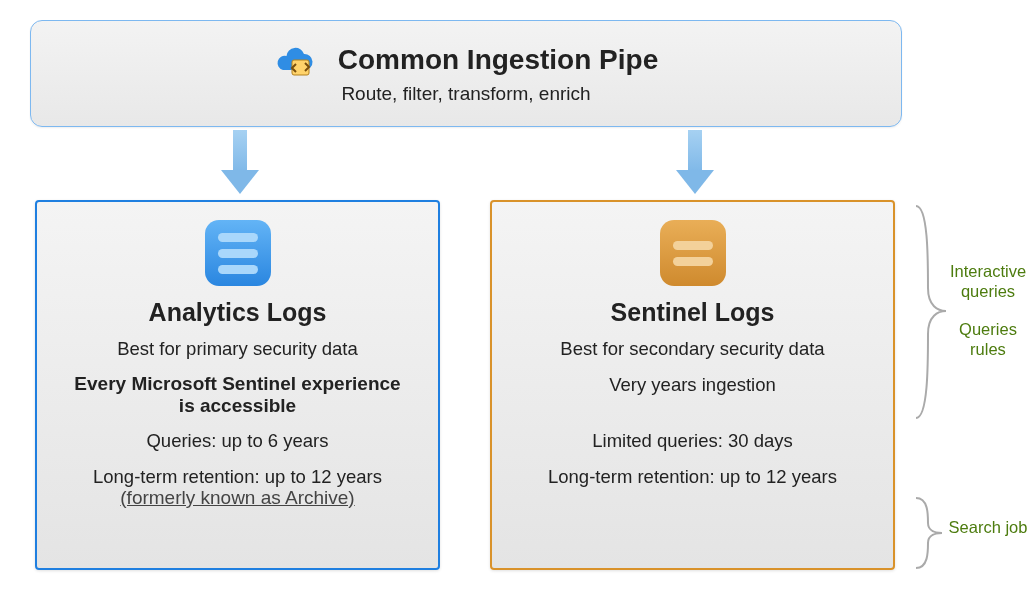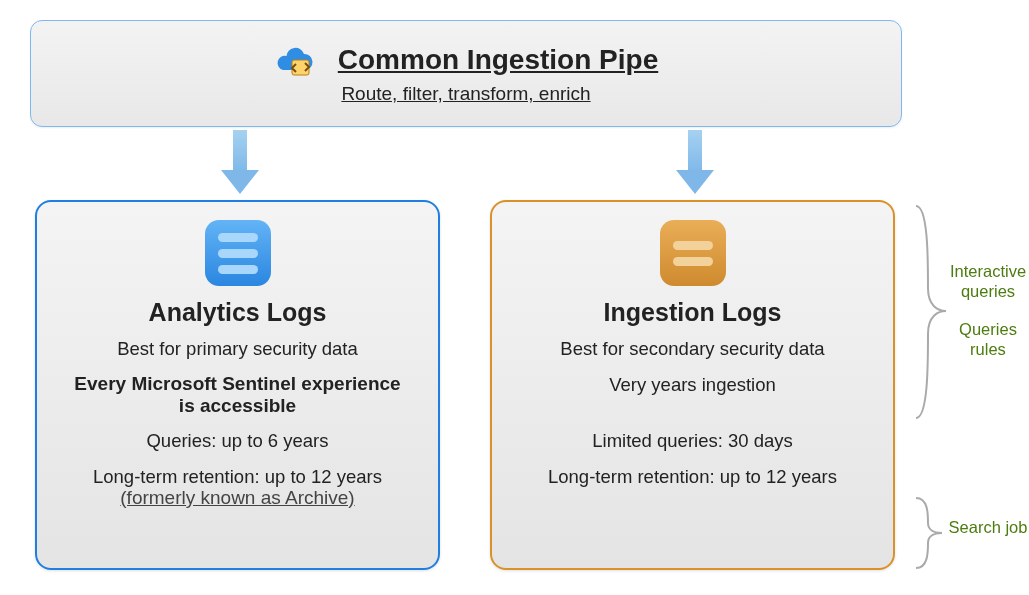--- a/index.html
+++ b/index.html
@@ -24,21 +24,20 @@
     width: 870px;
     height: 105px;
     border: 1px solid #7db8f0;
     border-radius: 12px;
     background: linear-gradient(#f3f3f3, #e8e8e8);
     display: flex;
     flex-direction: column;
     align-items: center;
     justify-content: center;
     box-shadow: 0 1px 2px rgba(0,0,0,0.07);
-    text-decoration: underline;
   }
   .pipe-row {
     display: flex;
     align-items: center;
     gap: 22px;
   }
   .pipe-title {
     font-size: 28px;
     font-weight: 700;
   }
@@ -73,21 +72,21 @@
     height: 0;
     border-left: 19px solid transparent;
     border-right: 19px solid transparent;
     border-top: 24px solid #7fb8e8;
   }
   
   .card {
     position: absolute;
     width: 405px;
     height: 370px;
-    border-radius: 16px;
+    border-radius: 4px;
     background: linear-gradient(#f4f4f4,#e4e4e4);
     box-shadow: 0 1px 3px rgba(0,0,0,0.12);
     display: flex;
     flex-direction: column;
     align-items: center;
     padding: 18px 20px 10px 20px;
     box-sizing: border-box;
     text-align: center;
   }
   .card.analytics { left: 35px;  top: 200px; border: 2px solid #1f7fe0; }
@@ -187,21 +186,21 @@
     <div class="line" style="margin-bottom:0">Long-term retention: up to 12 years</div>
     <div class="note">(formerly known as Archive)</div>
   </div>
 
   <div class="card auxiliary">
     <div class="icon-box">
       <div class="icon-line"></div>
       <div class="icon-line"></div>
 
     </div>
-    <h2>Ingestion Logs</h2>
+    <h2>Sentinel Logs</h2>
     <div class="line">Best for secondary security data</div>
     <div class="line">Very years ingestion</div>
     <div class="spacer"></div>
     <div class="line">Limited queries: 30 days</div>
     <div class="line">Long-term retention: up to 12 years</div>
   </div>
 
   <svg width="115" height="380" style="position:absolute; left:898px; top:198px;">
 
     <path d="M18 8

